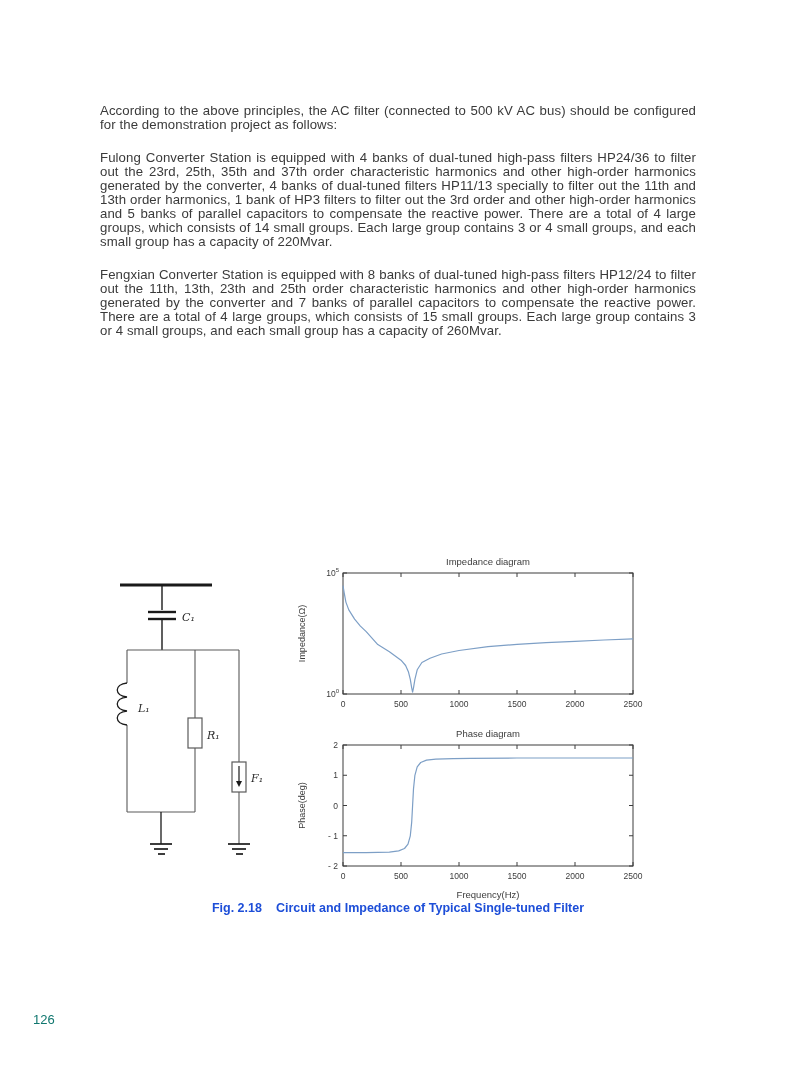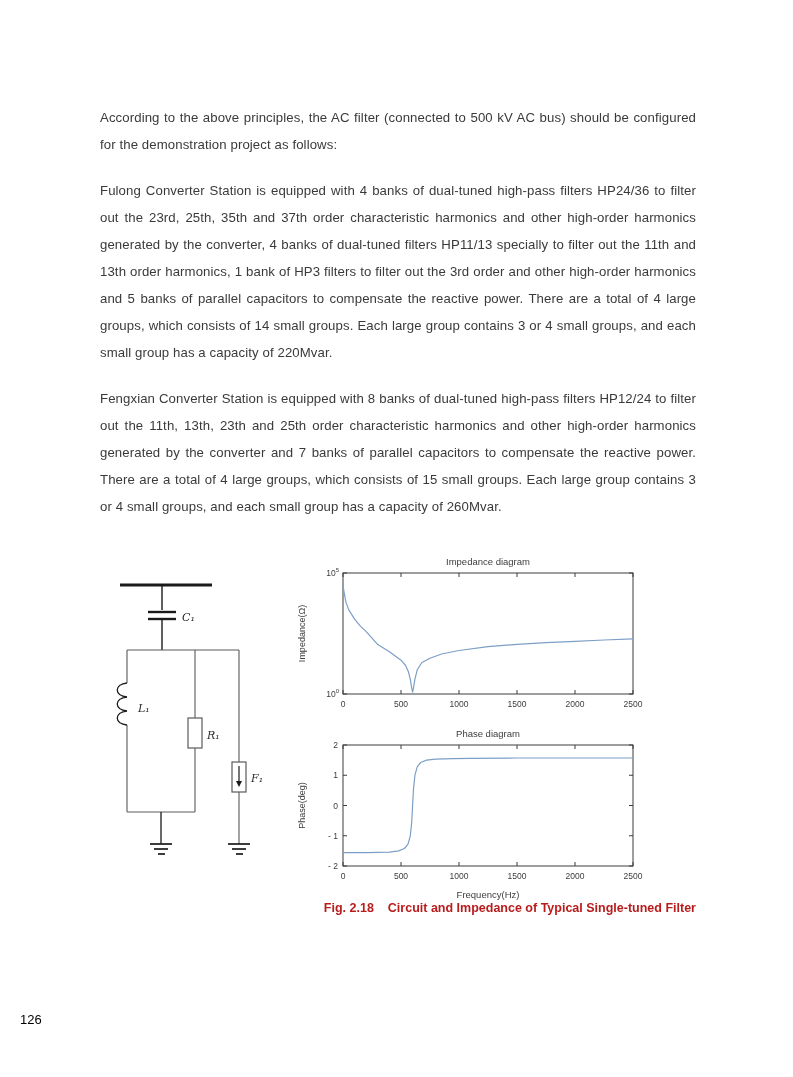--- a/index.html
+++ b/index.html
@@ -3,30 +3,30 @@
 <meta charset="utf-8">
 <style>
   html,body{margin:0;padding:0;background:#e8e8e8;}
   .page{
     position:relative;width:793px;height:1077px;margin:0 auto;
     background:#ffffff;overflow:hidden;
     font-family:"Liberation Sans",sans-serif;color:#3a3a3a;
   }
   .content{position:absolute;left:100px;top:104px;width:596px;}
   .content p{
-    margin:0 0 19px 0;font-size:13.2px;line-height:27px;
+    margin:0 0 19px 0;font-size:13.2px;line-height:14px;
     text-align:justify;color:#3a3a3a;letter-spacing:0.1px;
   }
   .figure-caption{
     position:absolute;left:100px;top:901px;width:596px;
-    text-align:right;font-size:12.5px;font-weight:bold;color:#b91c1c;
+    text-align:center;font-size:12.5px;font-weight:bold;color:#1d4ed8;
   }
   .figure-caption .cap-label{margin-right:14px;}
   .page-number{
-    position:absolute;left:20px;top:1012px;font-size:13px;color:#000000;
+    position:absolute;left:33px;top:1012px;font-size:13px;color:#0f766e;
   }
   svg{position:absolute;}
   #circuit{left:108px;top:566px;}
   #chart-impedance{left:293px;top:551px;}
   #chart-phase{left:293px;top:723px;}
   .clabel{
     font-family:"DejaVu Serif","Liberation Serif",serif;
     font-style:italic;font-size:11px;fill:#2a2a2a;
   }
   .chart-text{font-family:"Liberation Sans",sans-serif;}

